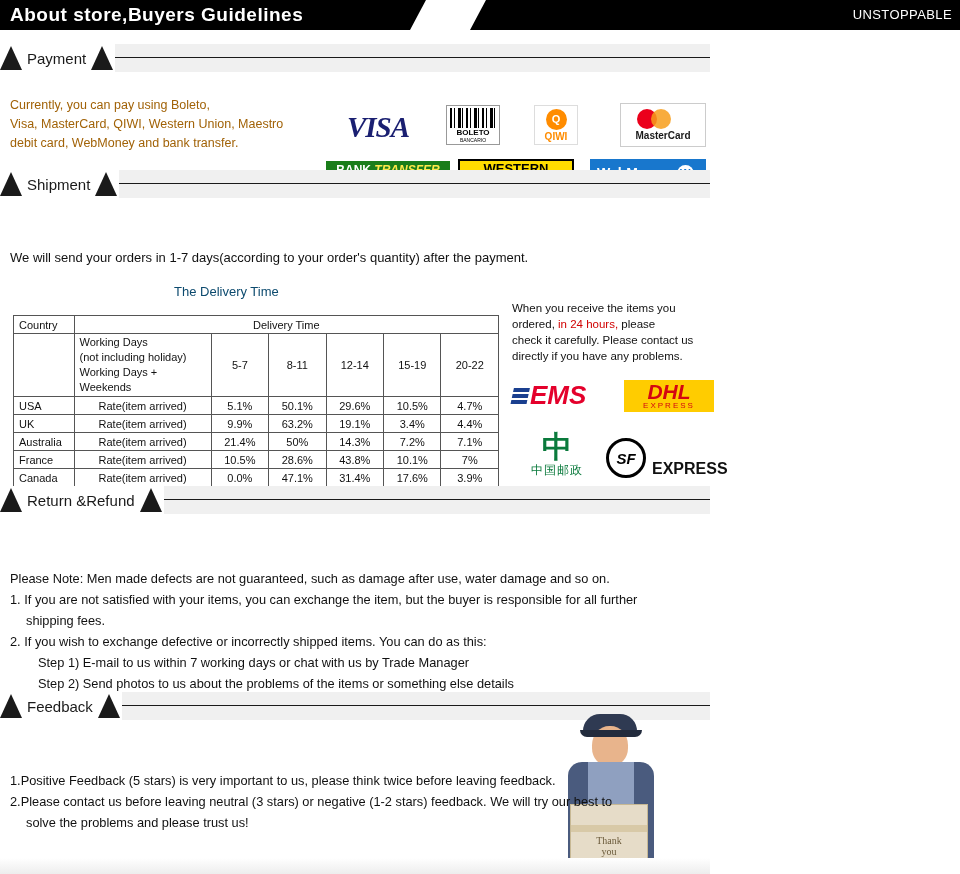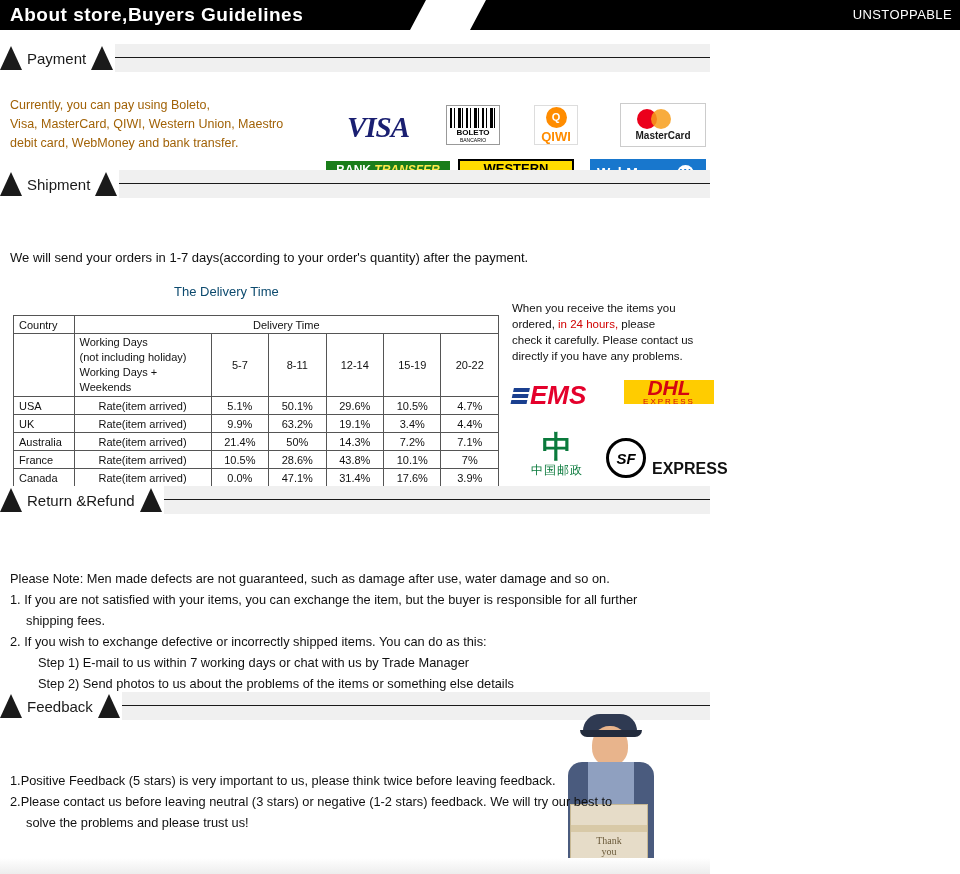--- a/index.html
+++ b/index.html
@@ -154,21 +154,21 @@
     left: 208px; top: 20px; width: 44px; height: 40px;
     background: #ffffff; border: 1px solid #ddd;
     flex-direction: column; justify-content: center;
   }
   .qiwi .dot {
     width: 21px; height: 21px; border-radius: 50%;
     background: #ff8c00;
     display: flex; align-items: center; justify-content: center;
     color: #fff; font-size: 11px; font-weight: bold;
   }
-  .qiwi .cap { font-size: 13px; color: #ff8c00; font-weight: bold; margin-top: 1px; }
+  .qiwi .cap { font-size: 10px; color: #ff8c00; font-weight: bold; margin-top: 1px; }
   .mastercard {
     left: 294px; top: 18px; width: 86px; height: 44px;
     background: #ffffff; border: 1px solid #ccc;
     flex-direction: column; justify-content: center;
   }
   .mc-circles { position: relative; width: 52px; height: 20px; }
   .mc-circles i {
     position: absolute; top: 0; width: 20px; height: 20px; border-radius: 50%;
   }
   .mc-circles i.r { left: 0; background: #eb001b; }
@@ -257,21 +257,21 @@
     color: #e4002b; font-family: "Liberation Sans", sans-serif;
   }
   .ems .stripes {
     display: inline-block; width: 16px; height: 18px;
     background: repeating-linear-gradient(to bottom, #1a3f8f 0 4px, #fff 4px 6px);
     vertical-align: -2px; margin-right: 2px;
     transform: skewX(-12deg);
   }
   .dhl {
     position: absolute; left: 118px; top: 0;
-    width: 90px; height: 24px;
+    width: 90px; height: 32px;
     background: #ffcc00;
     display: flex; flex-direction: column;
     align-items: center; justify-content: center;
   }
   .dhl .d1 {
     font-size: 21px; font-weight: bold; font-style: italic;
     color: #d40511; line-height: 19px;
   }
   .dhl .d2 { font-size: 8px; color: #d40511; letter-spacing: 2px; line-height: 9px; }
   .chinapost {

